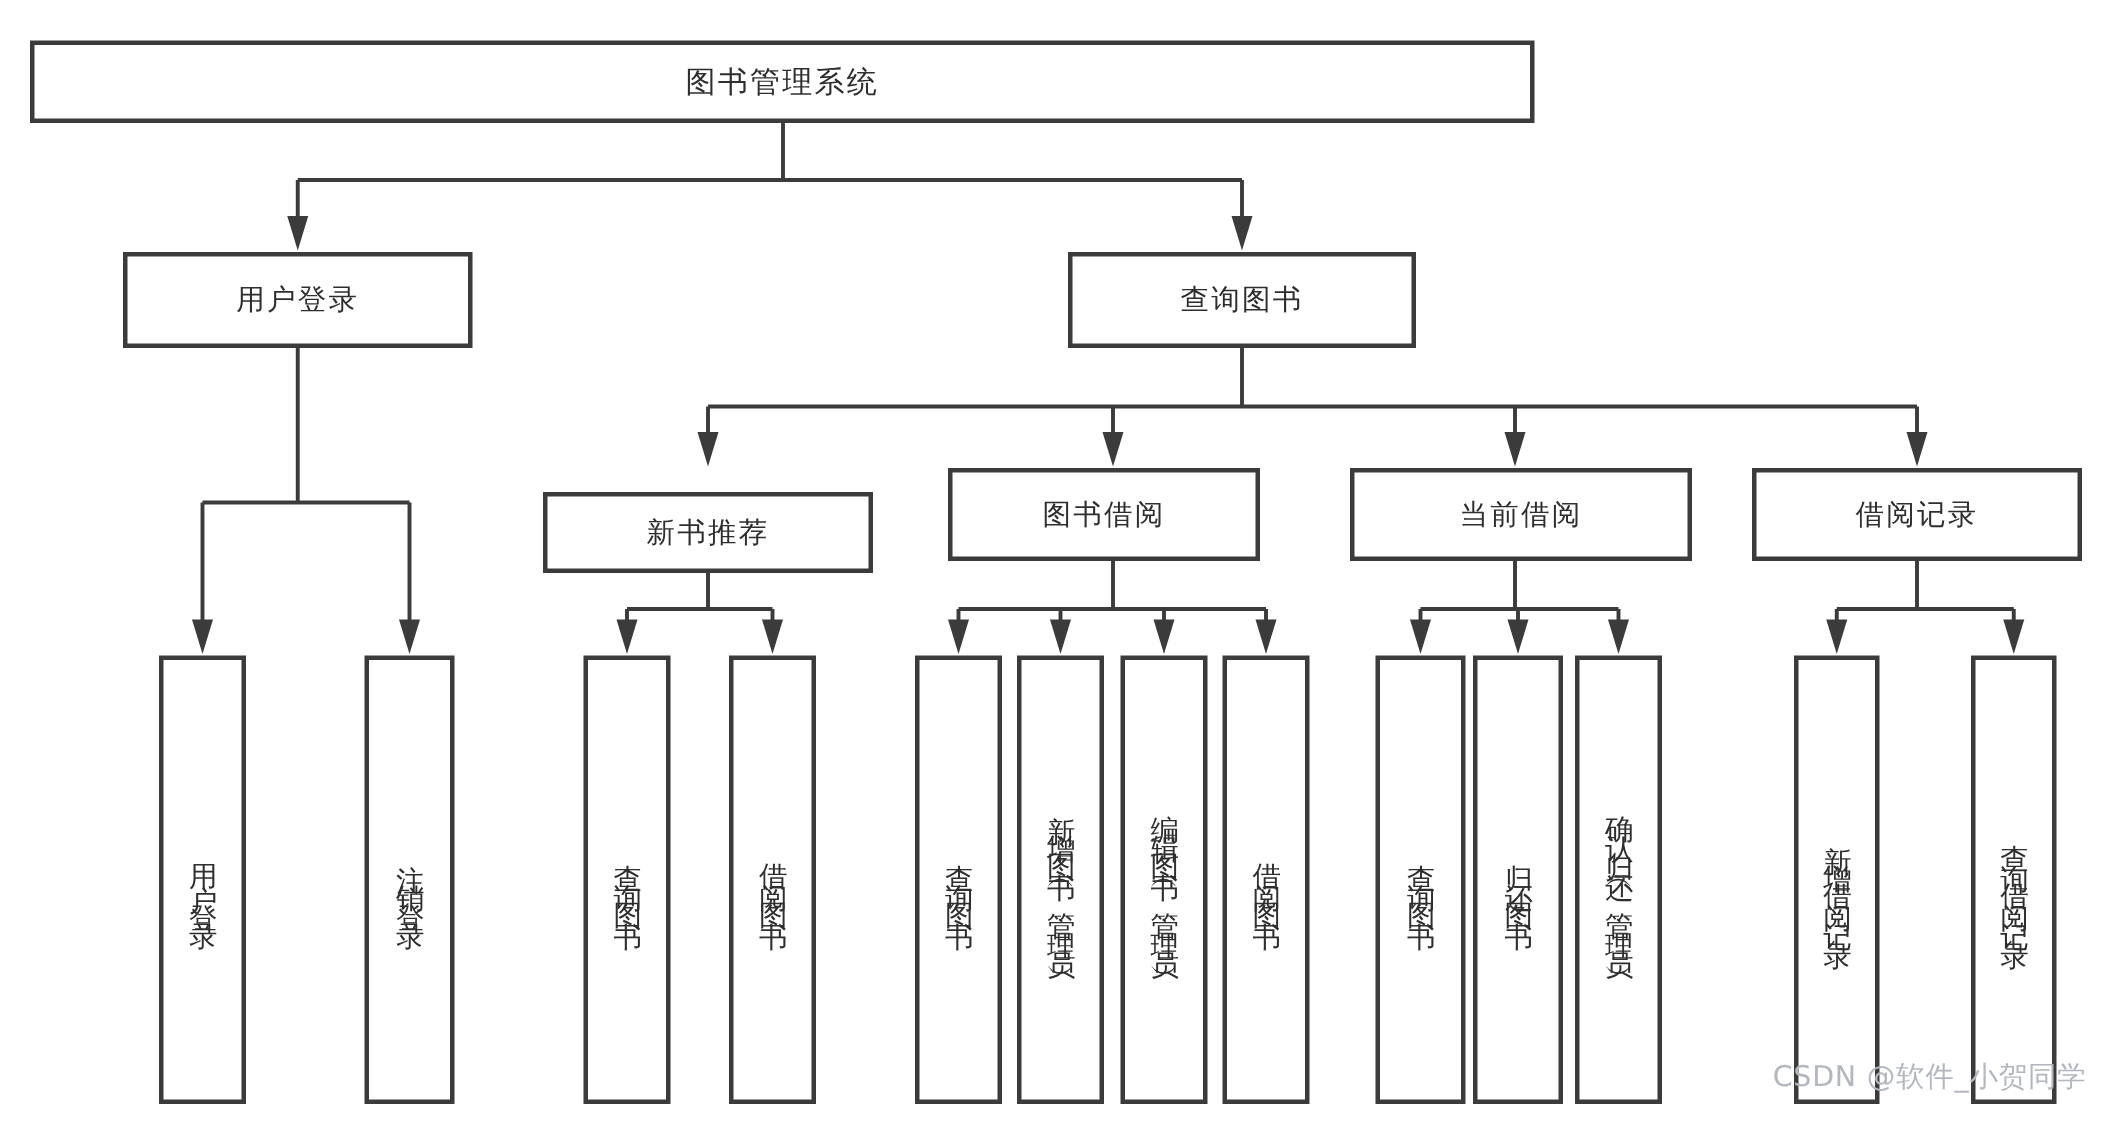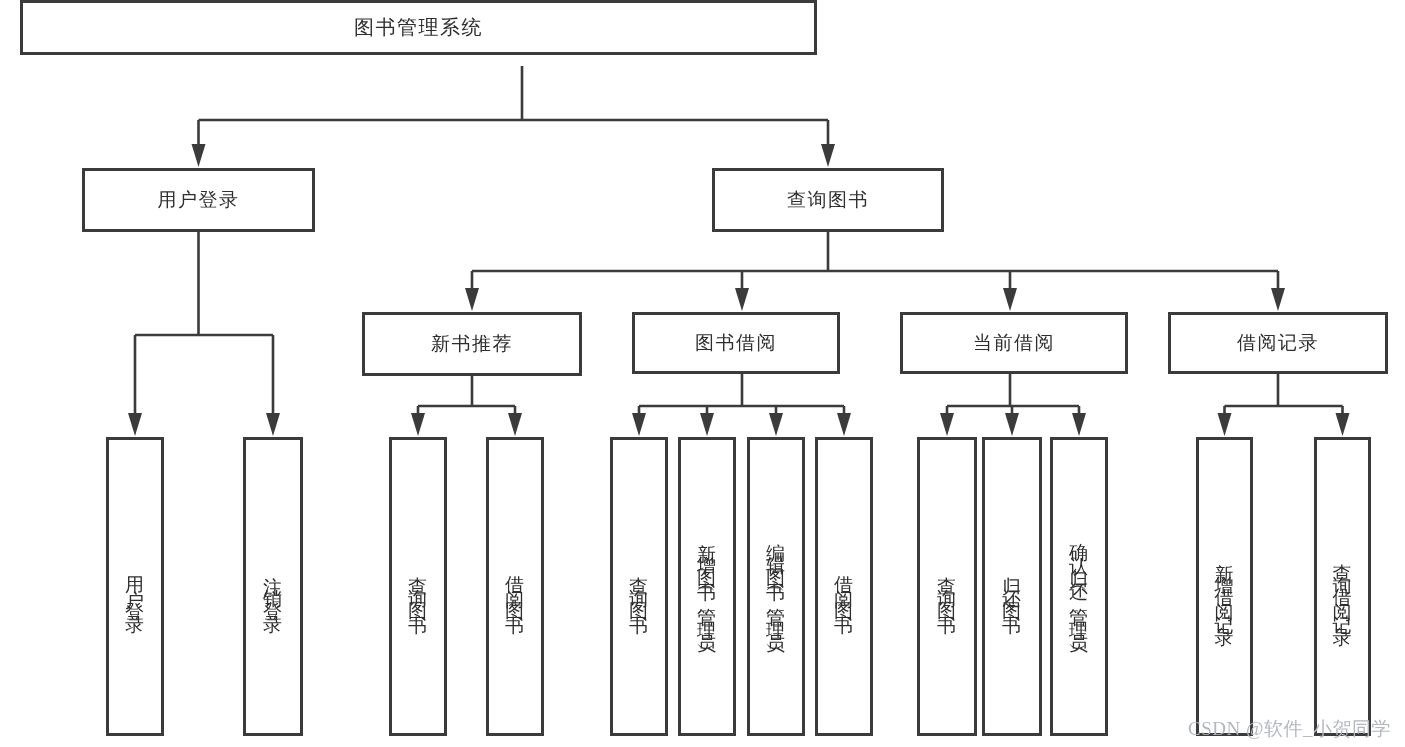--- a/index.html
+++ b/index.html
@@ -48,51 +48,50 @@
   .h-node { font-size: 19px; letter-spacing: 1.5px; white-space: nowrap; }
   .root-node { font-size: 20px; }
   .v-node .vtext {
     writing-mode: vertical-rl;
     text-orientation: mixed;
     font-size: 19px;
     line-height: 1;
     letter-spacing: 13px;
   }
   
-  .n-root         { left: 20px;   top: 0;  width: 797px; height: 55px; }
+  .n-root         { left: 20px;   top: 27px;  width: 1003px; height: 55px; }
   .n-user-login   { left: 82px;   top: 168px; width: 233px;  height: 64px; }
   .n-book-mgmt    { left: 712px;  top: 168px; width: 232px;  height: 64px; }
-  .n-new-book     { left: 362px;  top: 312px; width: 220px;  height: 64px; }
+  .n-new-book     { left: 362px;  top: 328px; width: 220px;  height: 54px; }
   .n-book-borrow  { left: 632px;  top: 312px; width: 208px;  height: 62px; }
   .n-cur-borrow   { left: 900px;  top: 312px; width: 228px;  height: 62px; }
   .n-borrow-rec   { left: 1168px; top: 312px; width: 220px;  height: 62px; }
   .leaf           { top: 437px; height: 299px; }
   .l-user-login   { left: 106px;  width: 58px; }
   .l-logout       { left: 243px;  width: 60px; }
   .l-nb-query     { left: 389px;  width: 58px; }
   .l-nb-borrow    { left: 486px;  width: 58px; }
   .l-bb-query     { left: 610px;  width: 58px; }
   .l-bb-add       { left: 678px;  width: 58px; }
   .l-bb-edit      { left: 747px;  width: 58px; }
   .l-bb-borrow    { left: 815px;  width: 58px; }
   .l-cb-query     { left: 917px;  width: 60px; }
   .l-cb-return    { left: 982px;  width: 60px; }
   .l-cb-confirm   { left: 1050px; width: 58px; }
   .l-br-add       { left: 1196px; width: 57px; }
   .l-br-query     { left: 1314px; width: 57px; }
   .watermark {
     position: absolute;
     right: 14px;
-    bottom: 5px;
+    bottom: 16px;
     font-size: 19px;
     letter-spacing: 0.5px;
     color: var(--wm);
     z-index: 2;
     white-space: nowrap;
-    font-family: Liberation Serif, serif;
   }
 </style>
 </head>
 <body>
 
 <div class="stage">
 
   <svg class="connectors" viewBox="0 0 1405 747" xmlns="http://www.w3.org/2000/svg">
 
     <g>

